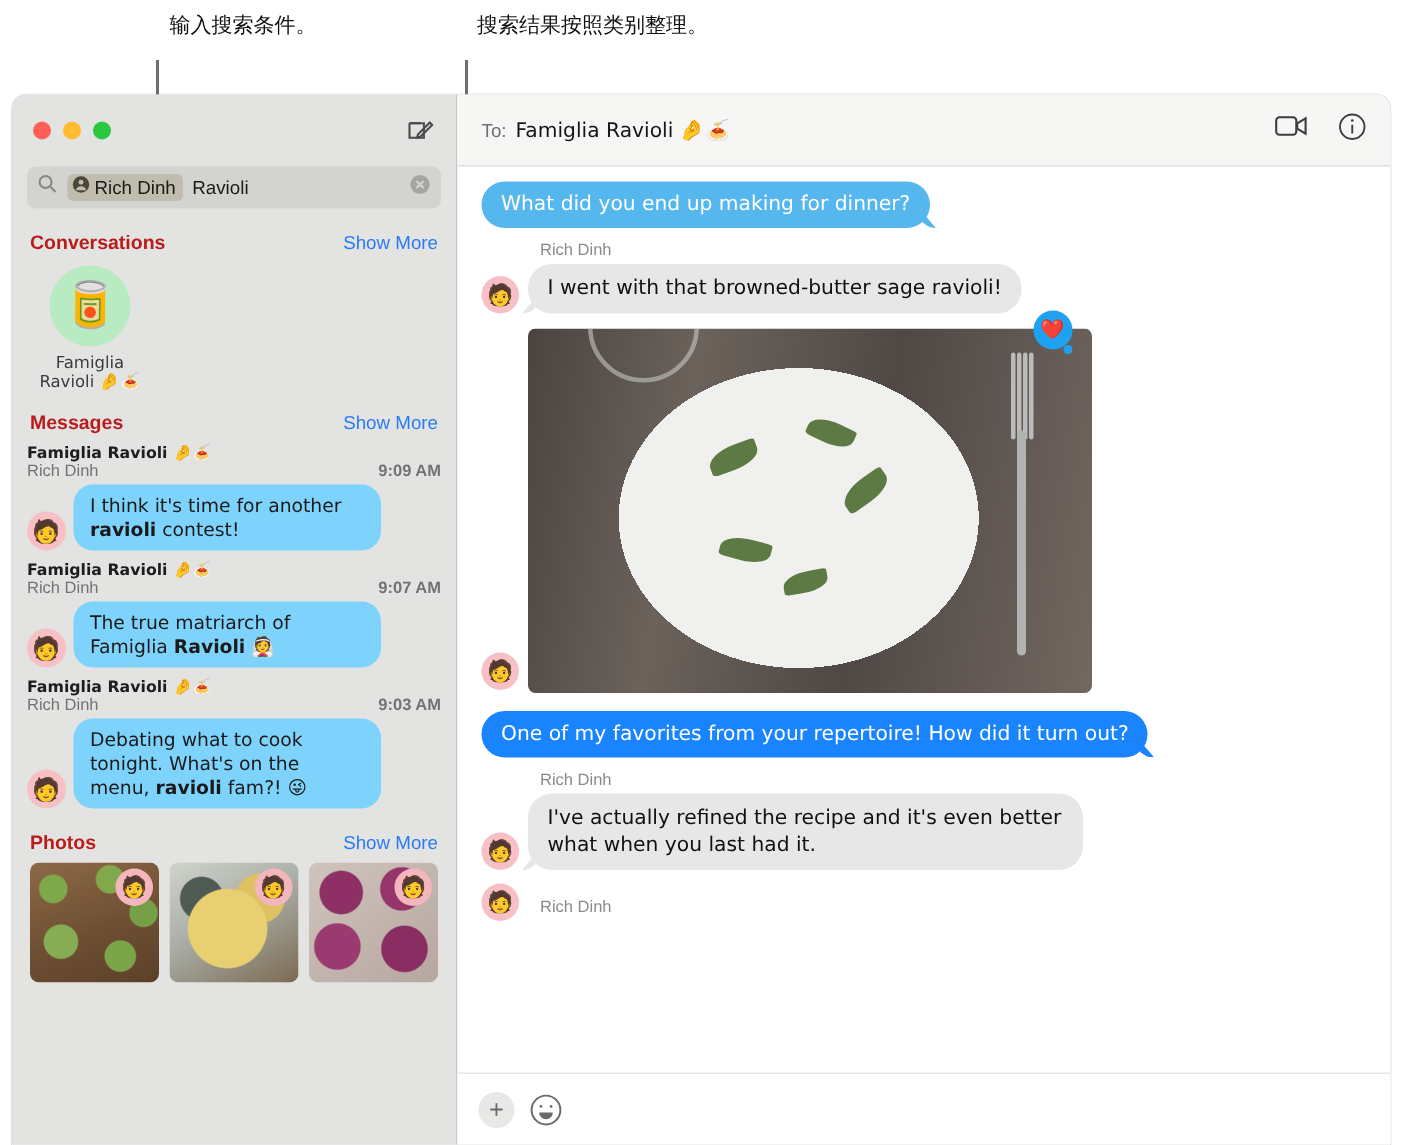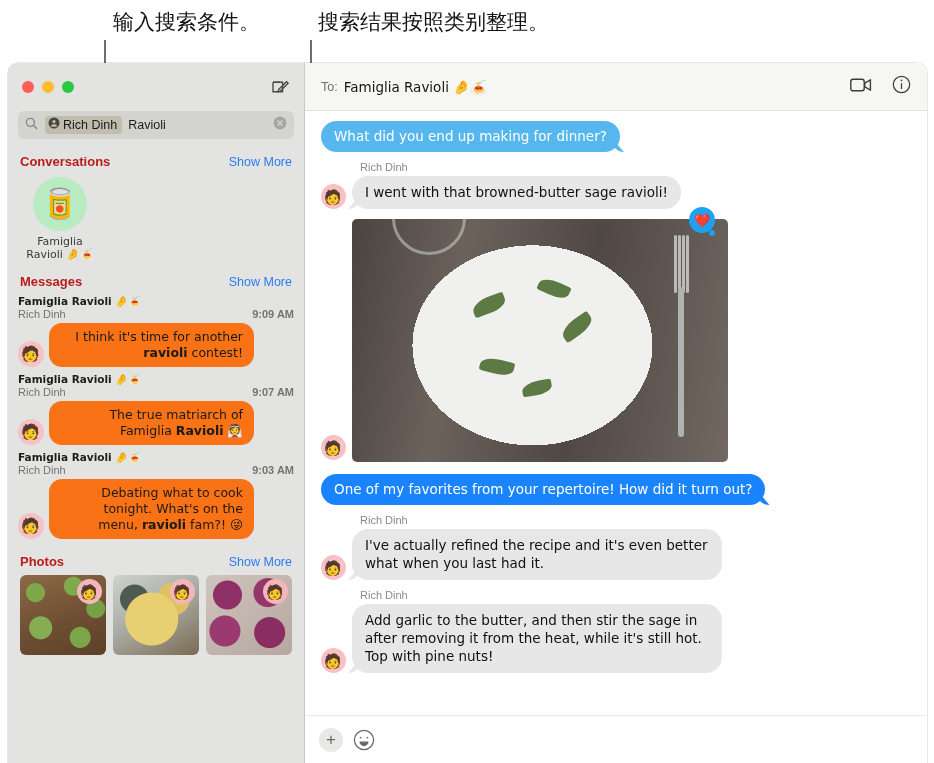--- a/index.html
+++ b/index.html
@@ -7,21 +7,21 @@
     width: 934px; height: 763px;
     background: #ffffff;
     font-family: "Liberation Sans", sans-serif;
     overflow: hidden;
   }
 
   
   #annotations { position: absolute; left: 0; top: 0; width: 934px; height: 763px; pointer-events: none; }
   .anno-text {
     position: absolute;
-    font-size: 21px;
+    font-size: 14px;
     color: #121212;
     white-space: nowrap;
     font-family: Liberation Serif, serif;
   }
   #anno1 { left: 113px; top: 8px; }
   #anno2 { left: 318px; top: 8px; }
   .leader { position: absolute; background: #6e6e6e; }
 
   
   #window {
@@ -113,27 +113,26 @@
   .msg-bubble-row { display: flex; align-items: flex-end; gap: 5px; margin-top: 3px; }
   .sm-avatar {
     width: 26px; height: 26px; border-radius: 50%;
     background: #f6c0c5; flex: 0 0 26px;
     display: flex; align-items: center; justify-content: center;
     font-size: 15px; line-height: 1;
     font-family: "DejaVu Sans", sans-serif;
     overflow: hidden;
   }
   .sm-bubble {
-    background: #f97316; color: #1a1a1a;
+    background: #7dd3fc; color: #1a1a1a;
     border-radius: 13px;
     padding: 6px 11px;
     font-size: 12.5px; line-height: 16px;
     max-width: 205px;
     font-family: "DejaVu Sans", "Liberation Sans", sans-serif;
-    text-align: right;
   }
   .sm-bubble b { font-weight: bold; }
 
   
   #photo-row { display: flex; gap: 7px; padding: 2px 12px 0 12px; }
   .photo-thumb {
     width: 90px; height: 80px; border-radius: 6px;
     position: relative; overflow: hidden;
   }
   .photo-badge {
@@ -496,21 +495,20 @@
           <div class="in-name">Rich Dinh</div>
           <div class="bubble-in">I've actually refined the recipe and it's even better what when you last had it.</div>
         </div>
       </div>
 
 
       <div class="in-group">
         <div class="in-avatar">🧑</div>
         <div class="in-col">
           <div class="in-name">Rich Dinh</div>
-          <div class="bubble-in">Add garlic to the butter, and then stir the sage in after removing it from the heat, while it's still hot. Top with pine nuts!</div>
         </div>
       </div>
 
     </div>
 
     <div id="composer">
       <div id="plus-btn">+</div>
       <div id="emoji-btn">
         <svg width="22" height="22" viewBox="0 0 22 22" fill="none" stroke="#6a6a6a" stroke-width="1.3">
           <circle cx="11" cy="11" r="9.6"></circle>

